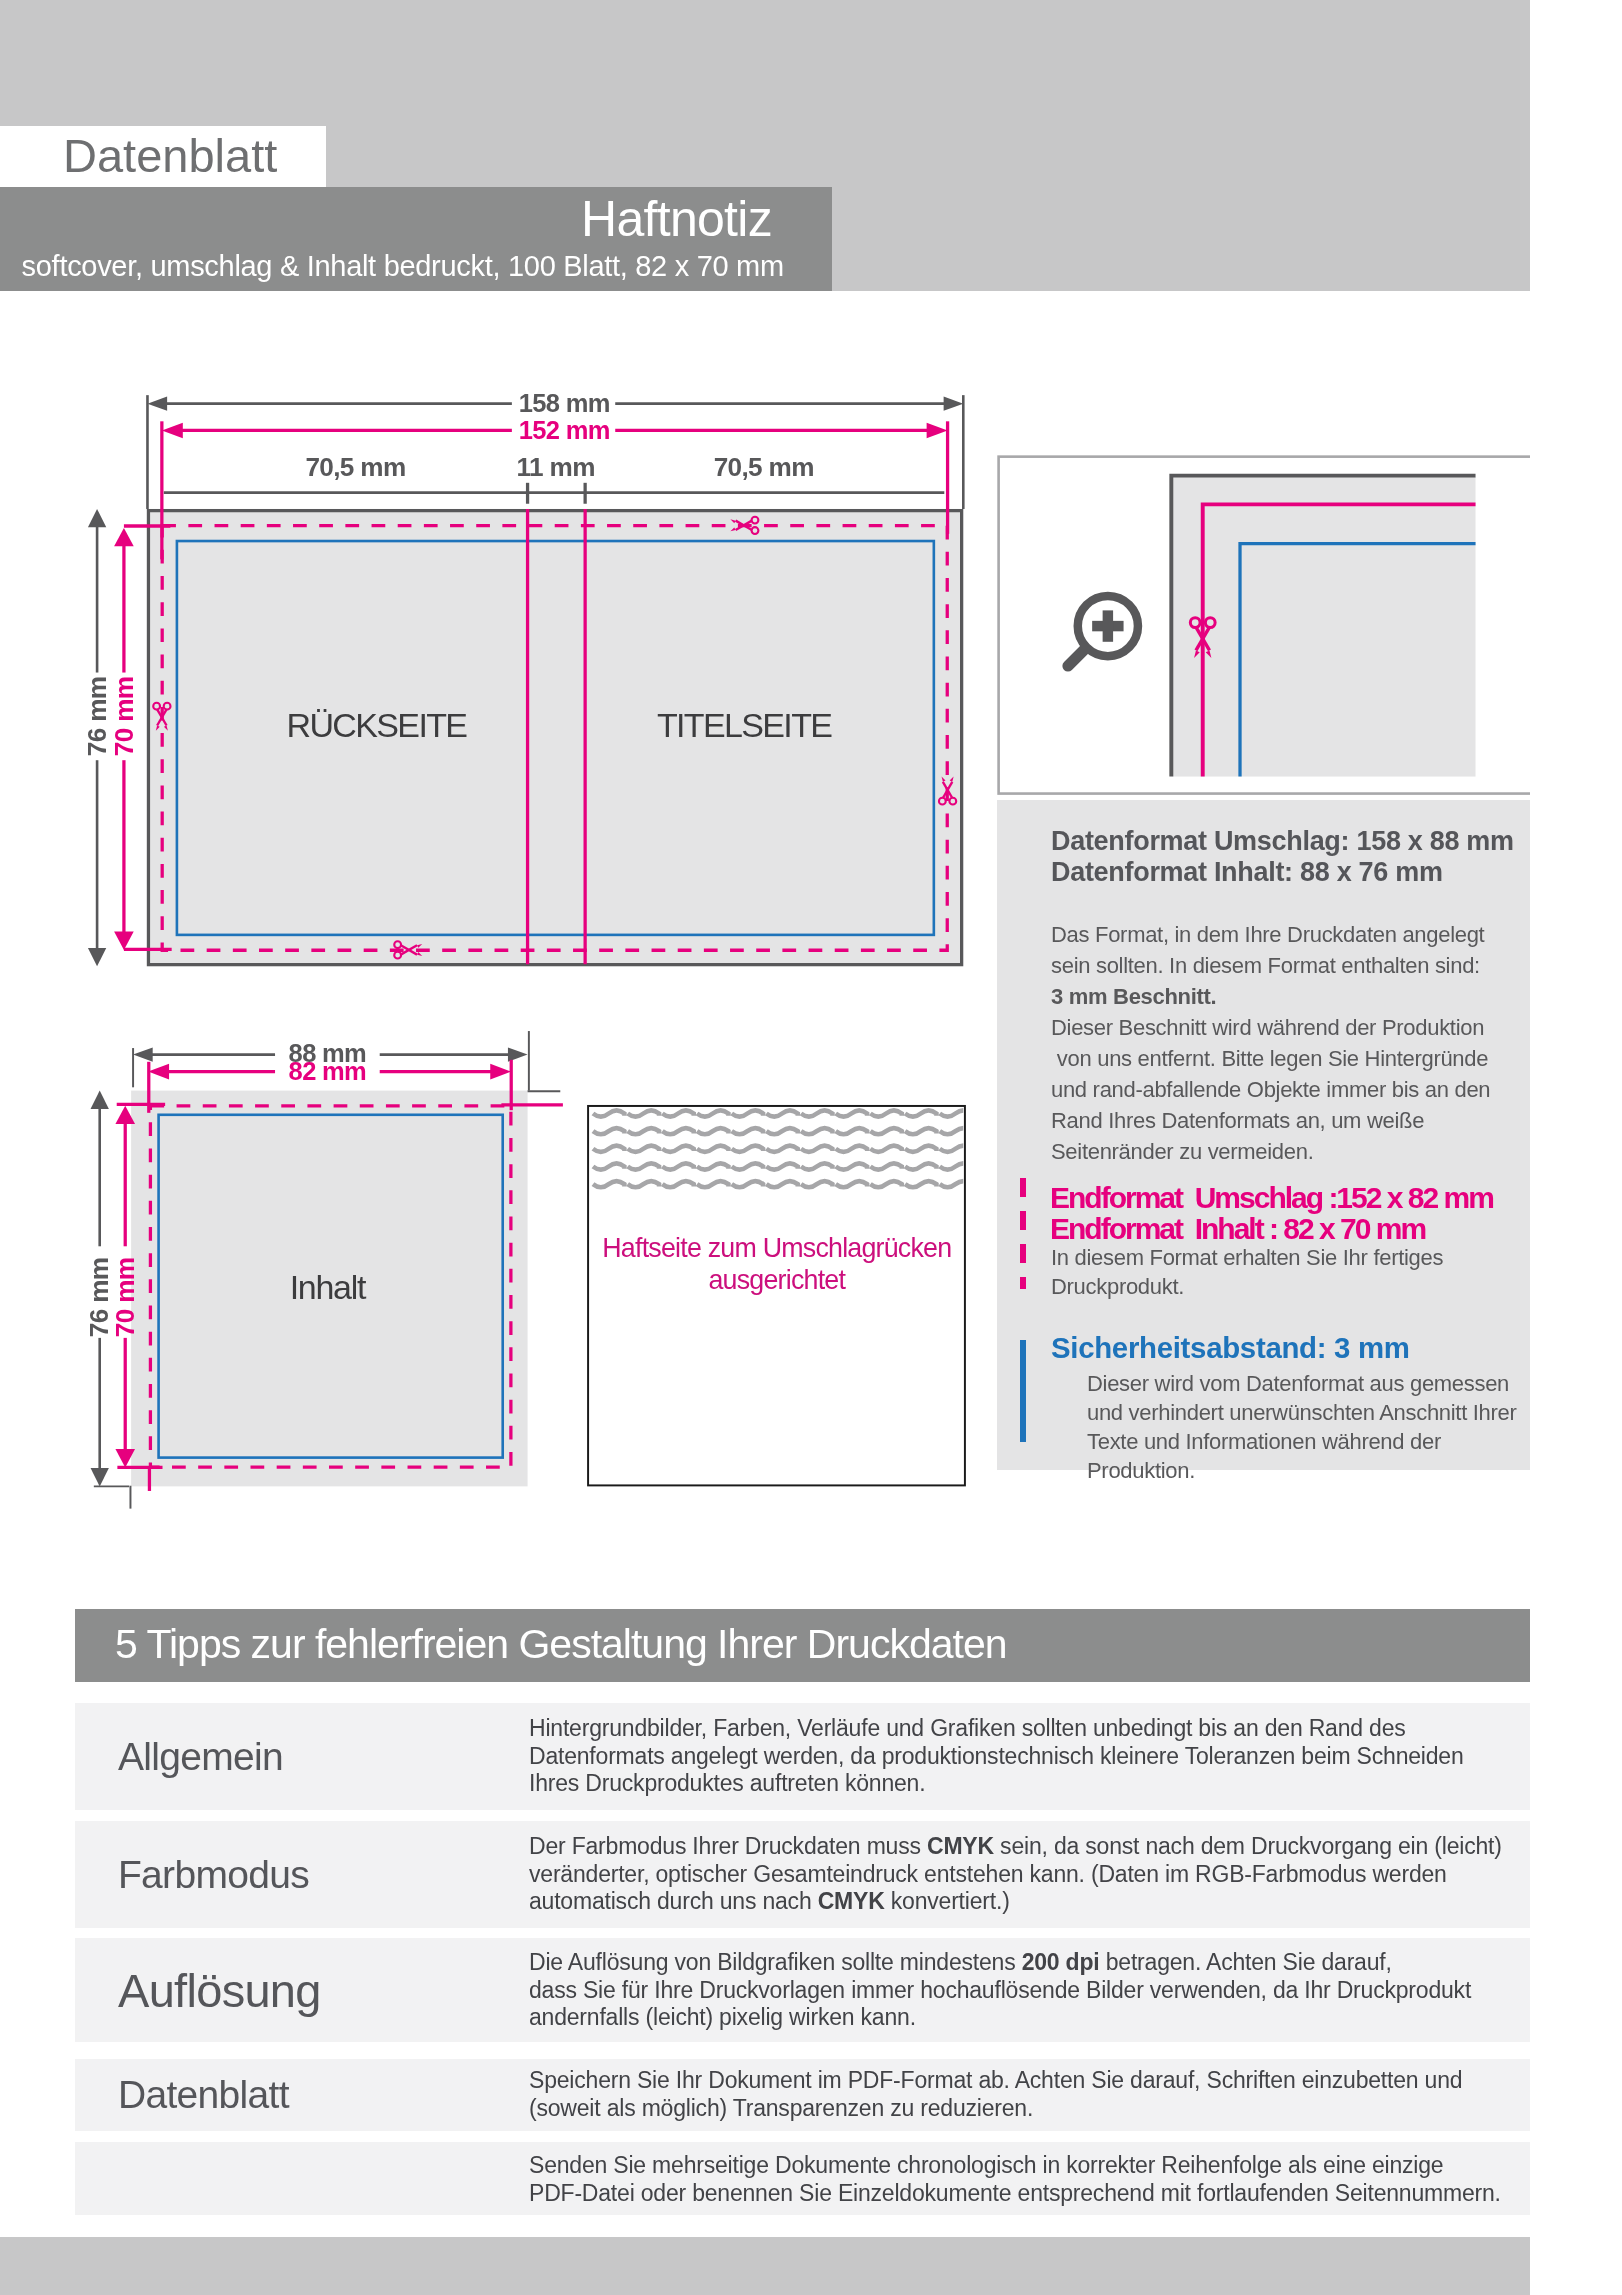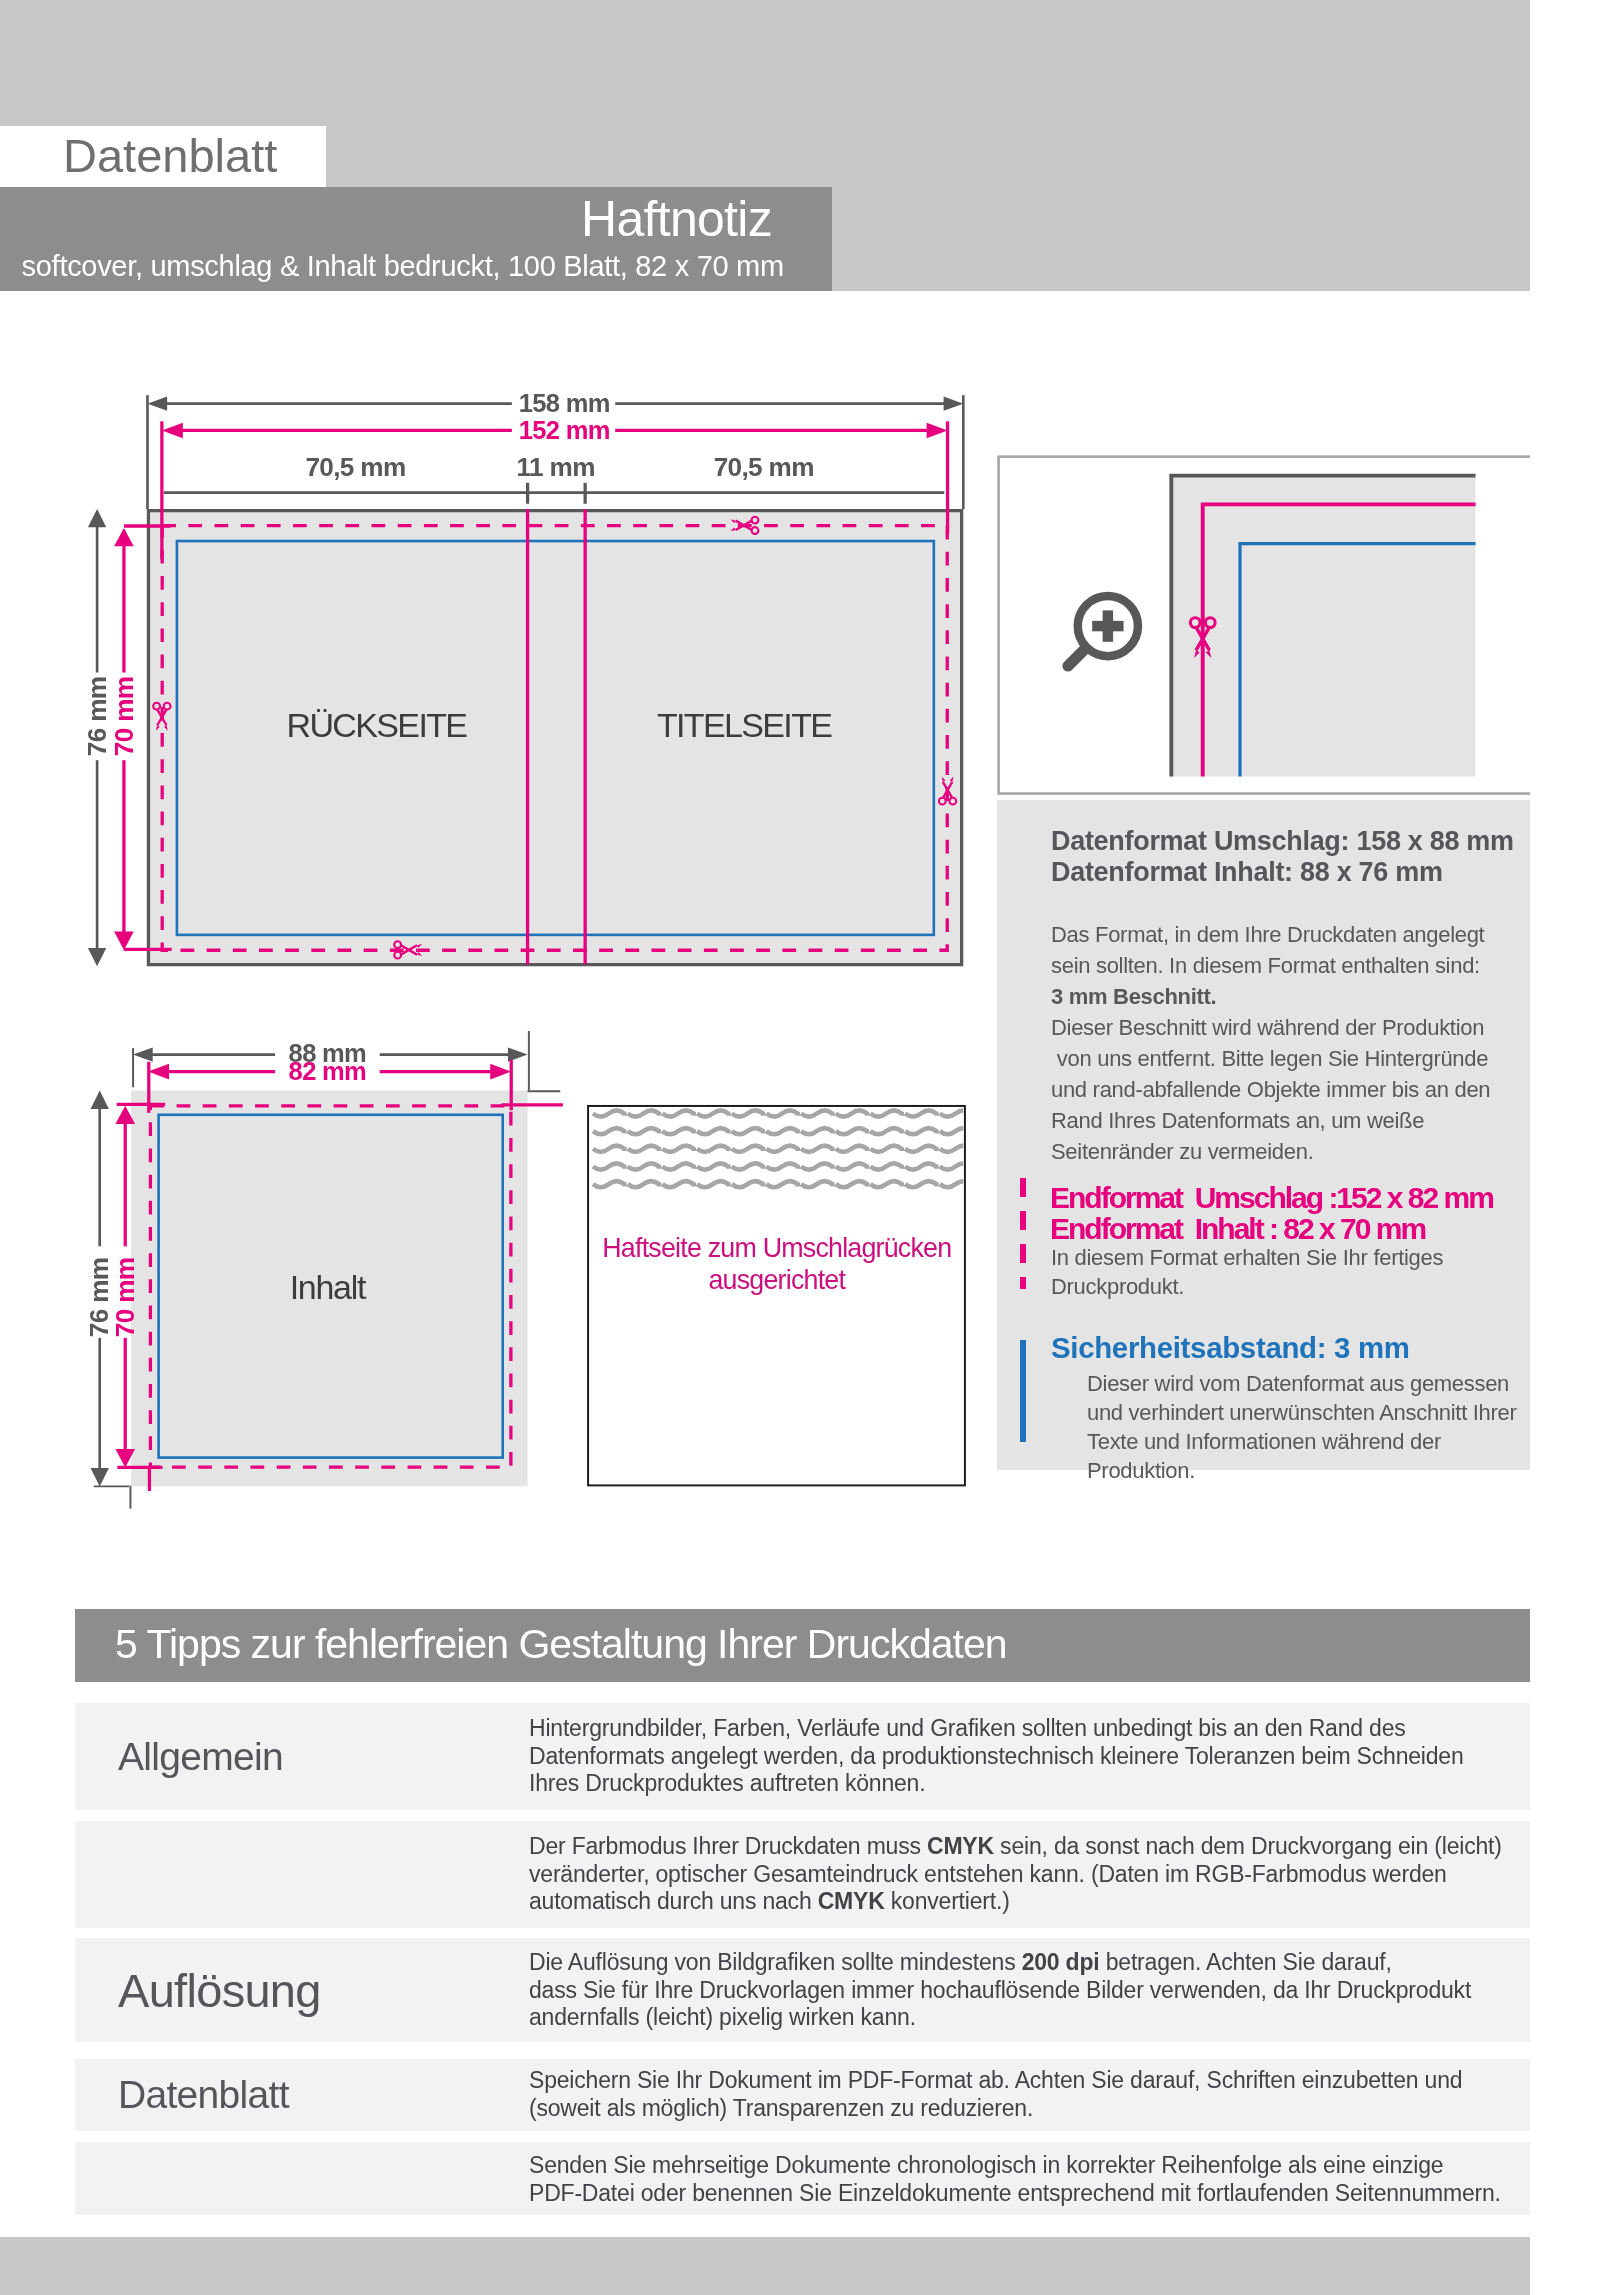--- a/index.html
+++ b/index.html
@@ -284,20 +284,21 @@
 <div class="abs" style="left:115px;top:1621px;font-size:41px;color:#ffffff;letter-spacing:-1px;">5 Tipps zur fehlerfreien Gestaltung Ihrer Druckdaten</div>
 
 <div class="abs" style="left:75px;top:1703px;width:1476px;height:107px;background:#f2f2f3;"></div>
 
 <div class="abs" style="left:118px;top:1703px;height:107px;display:flex;align-items:center;font-size:39px;color:#55565a;letter-spacing:-0.7px;">Allgemein</div>
 
 <div class="abs" style="left:529px;top:1715px;font-size:23px;color:#424347;line-height:27.5px;letter-spacing:-0.2px;">Hintergrundbilder, Farben, Verläufe und Grafiken sollten unbedingt bis an den Rand des<br>Datenformats angelegt werden, da produktionstechnisch kleinere Toleranzen beim Schneiden<br>Ihres Druckproduktes auftreten können.</div>
 
 <div class="abs" style="left:75px;top:1821px;width:1476px;height:107px;background:#f2f2f3;"></div>
 
+<div class="abs" style="left:118px;top:1821px;height:107px;display:flex;align-items:center;font-size:39px;color:#55565a;letter-spacing:-0.7px;">Farbmodus</div>
 
 <div class="abs" style="left:529px;top:1833px;font-size:23px;color:#424347;line-height:27.5px;letter-spacing:-0.2px;">Der Farbmodus Ihrer Druckdaten muss <b>CMYK</b> sein, da sonst nach dem Druckvorgang ein (leicht)<br>veränderter, optischer Gesamteindruck entstehen kann. (Daten im RGB-Farbmodus werden<br>automatisch durch uns nach <b>CMYK</b> konvertiert.)</div>
 
 <div class="abs" style="left:75px;top:1938px;width:1476px;height:104px;background:#f2f2f3;"></div>
 
 <div class="abs" style="left:118px;top:1938px;height:104px;display:flex;align-items:center;font-size:47px;color:#55565a;letter-spacing:-0.7px;">Auflösung</div>
 
 <div class="abs" style="left:529px;top:1949px;font-size:23px;color:#424347;line-height:27.5px;letter-spacing:-0.2px;">Die Auflösung von Bildgrafiken sollte mindestens <b>200 dpi</b> betragen. Achten Sie darauf,<br>dass Sie für Ihre Druckvorlagen immer hochauflösende Bilder verwenden, da Ihr Druckprodukt<br>andernfalls (leicht) pixelig wirken kann.</div>
 
 <div class="abs" style="left:75px;top:2059px;width:1476px;height:72px;background:#f2f2f3;"></div>

